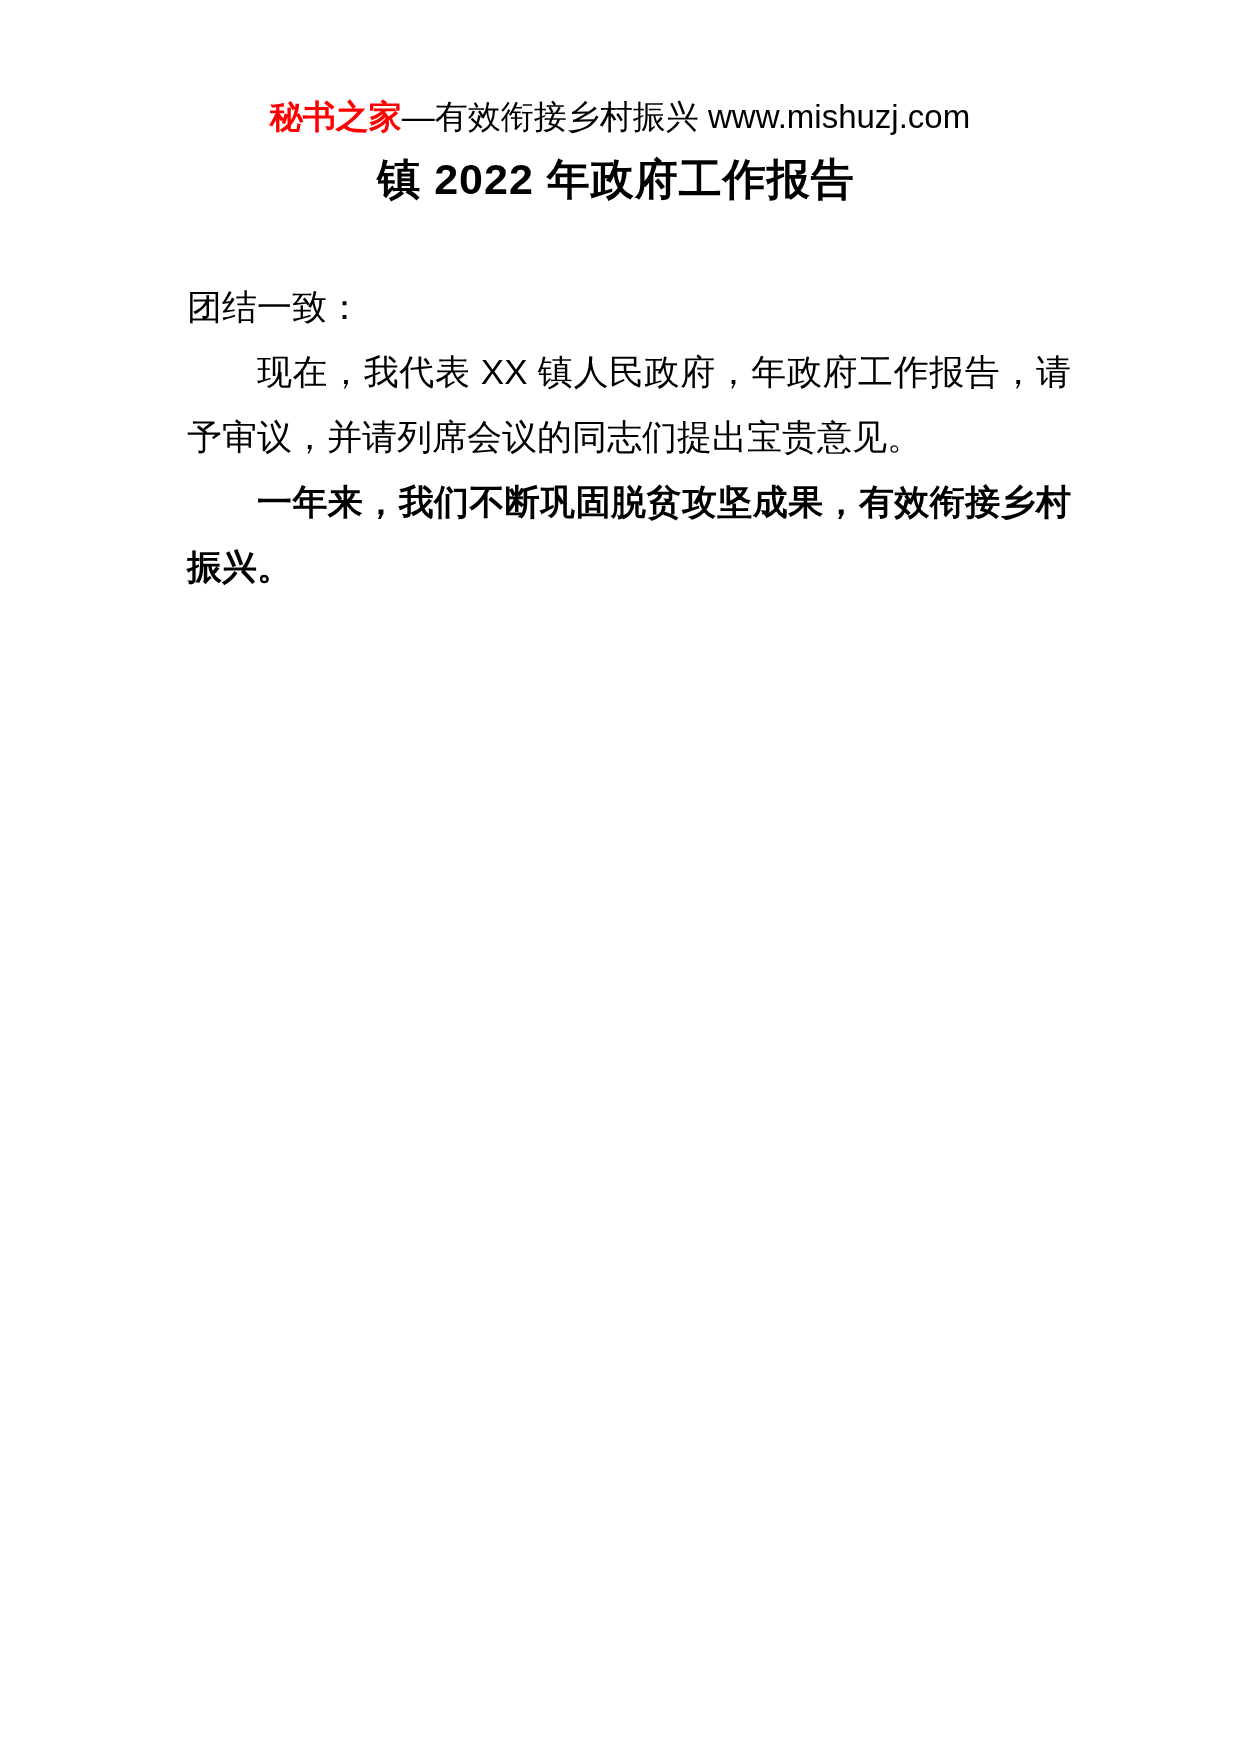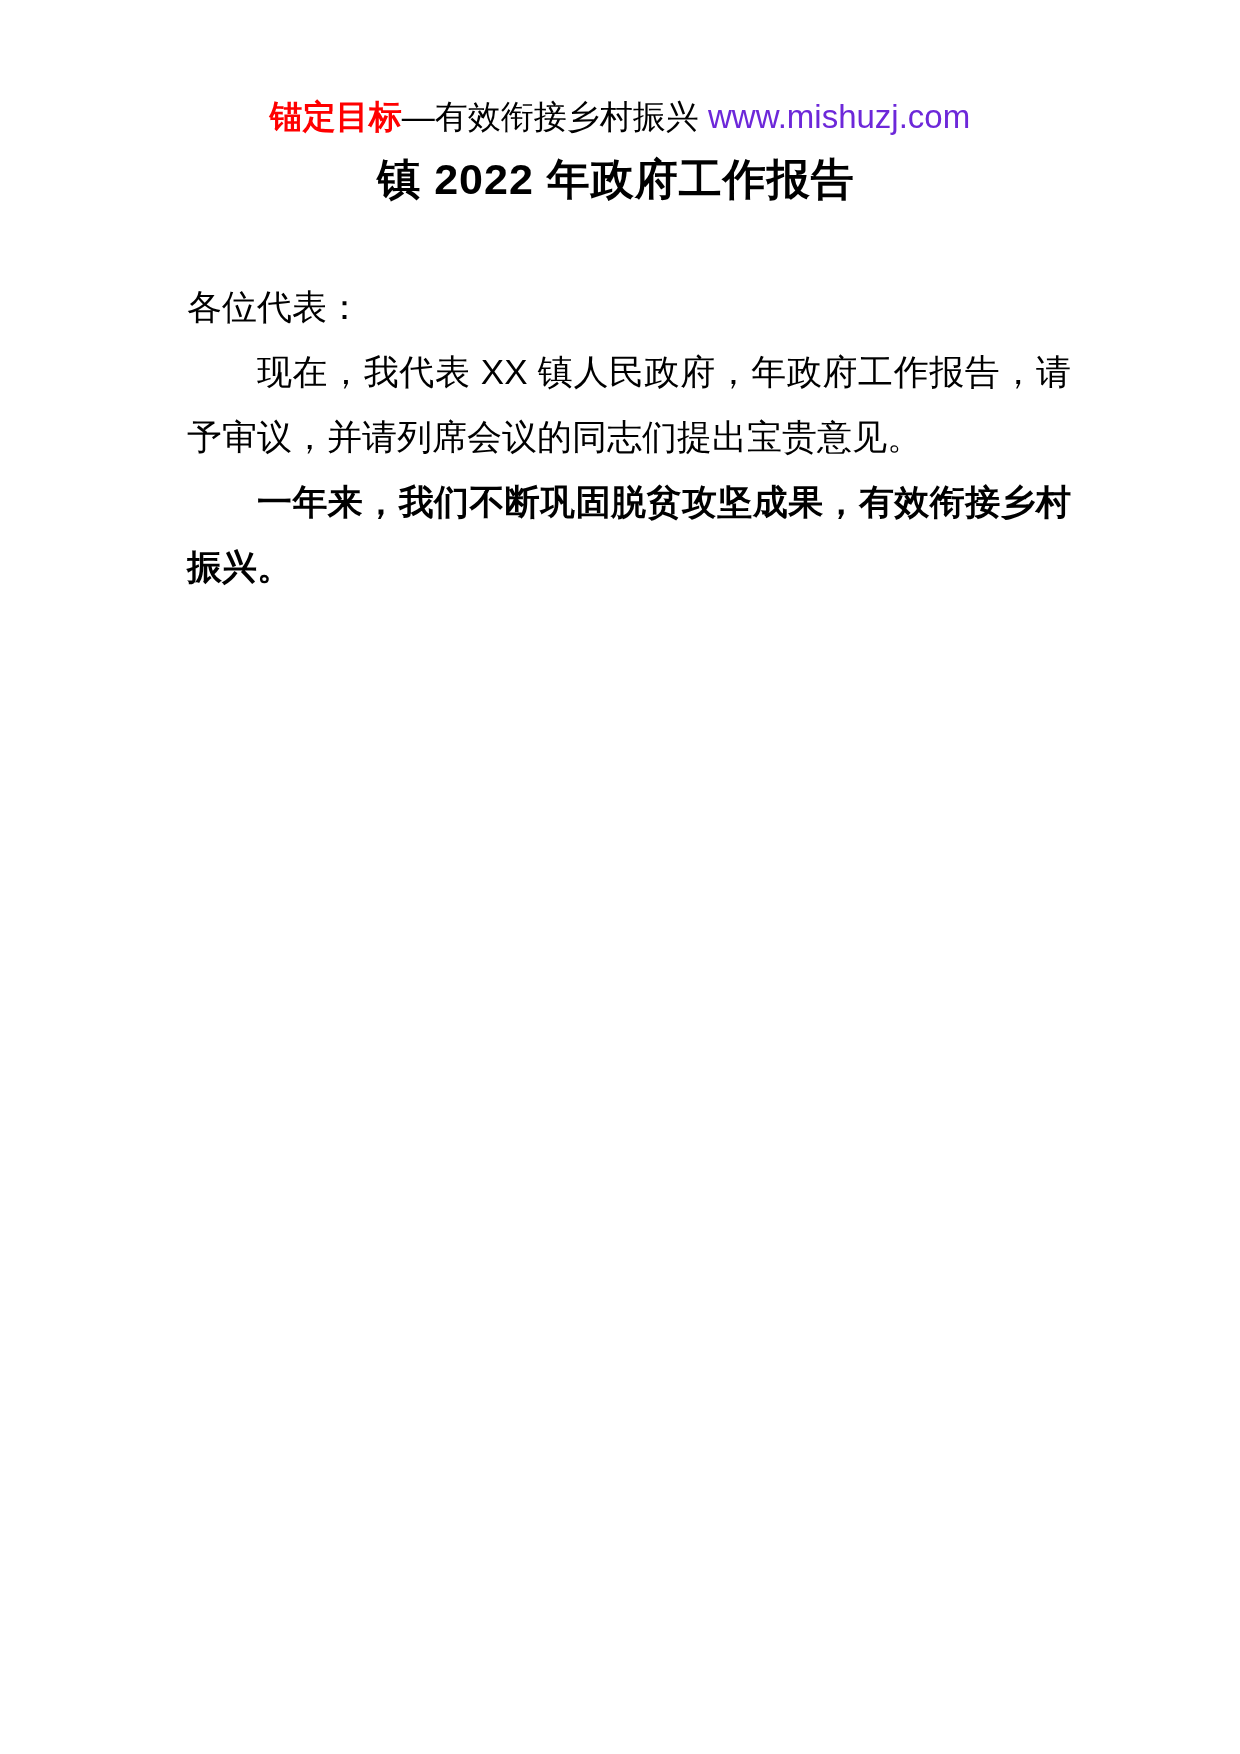--- a/index.html
+++ b/index.html
@@ -58,24 +58,24 @@
   .bold {
     font-weight: bold;
   }
 </style>
 </head>
 <body>
 
 <div class="page">
 
   <div class="doc-header">
-    <span class="site-name" style="color: rgb(255, 0, 0);">锚定目标</span><span class="tagline">—有效衔接乡村振兴 </span><a class="site-url" style="color: #6d28d9;">www.mishuzj.com</a>
+    <span class="site-name" style="color: rgb(255, 0, 0);">秘书之家</span><span class="tagline">—有效衔接乡村振兴 </span><a class="site-url" style="color: #000000;">www.mishuzj.com</a>
   </div>
 
   <h1 class="doc-title">镇 2022 年政府工作报告</h1>
 
   <div class="doc-body">
-    <p>各位代表：</p>
+    <p>团结一致：</p>
     <p class="indent">现在，我代表 XX 镇人民政府，年政府工作报告，请予审议，并请列席会议的同志们提出宝贵意见。</p>
     <p class="indent bold">一年来，我们不断巩固脱贫攻坚成果，有效衔接乡村振兴。</p>
   </div>
 
 </div>
 
 </body></html>

